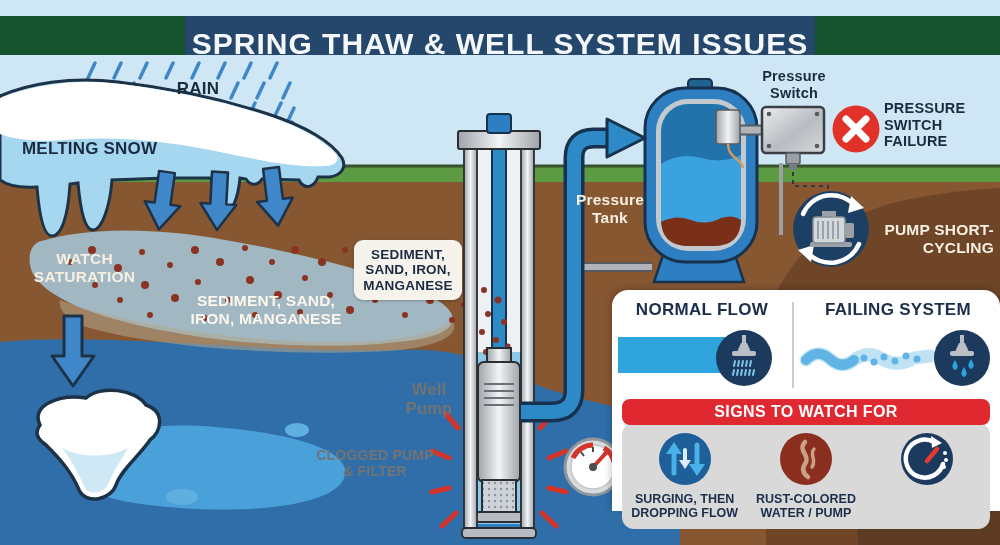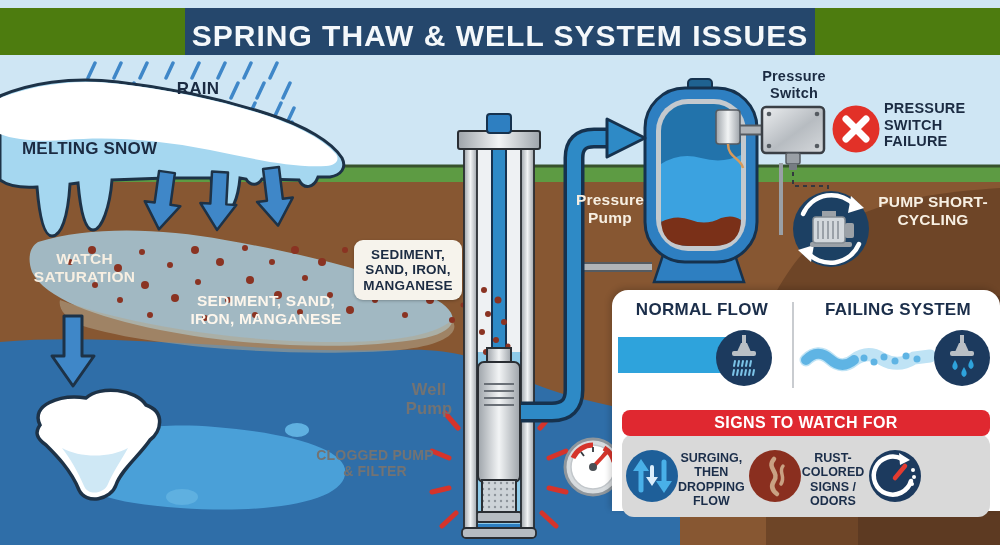--- a/index.html
+++ b/index.html
@@ -3,21 +3,21 @@
 <meta charset="utf-8">
 <style>
   html,body{margin:0;padding:0;background:#222;}
   *{box-sizing:border-box;}
   #stage{
     position:relative;width:1000px;height:545px;overflow:hidden;
     font-family:"Liberation Sans","DejaVu Sans",sans-serif;
     background:#cfe6f4;
   }
   
-  .banner{position:absolute;left:0;top:8px;width:1000px;height:60px;background:#4d7c0f;}
+  .banner{position:absolute;left:0;top:16px;width:1000px;height:60px;background:#14532d;}
   .banner-inner{position:absolute;left:185px;top:0;width:630px;height:55px;background:#25476c;}
   .banner-title{
     position:absolute;left:0;top:0;width:100%;height:55px;line-height:55px;
     text-align:center;color:#f4f8fb;font-size:30px;font-weight:800;letter-spacing:1px;
   }
   
   #scene{position:absolute;left:0;top:55px;width:1000px;height:490px;}
   
   .lbl{position:absolute;font-weight:800;line-height:1.14;letter-spacing:.2px;text-align:center;}
   .lbl.dark{color:#1b2b42;}
@@ -29,50 +29,50 @@
   #lbl-sediment-left{left:180px;top:292px;width:172px;font-size:15.5px;color:#fdf6ec;}
   #lbl-sediment-box{
     left:354px;top:240px;width:108px;font-size:13.5px;color:#1b2b42;
     background:#f6f3ec;border-radius:9px;padding:7px 4px;box-shadow:0 1px 3px rgba(0,0,0,.25);
   }
   #lbl-well-pump{left:396px;top:380px;width:66px;font-size:16.5px;}
   #lbl-clogged{left:313px;top:448px;width:124px;font-size:14px;}
   #lbl-pressure-tank{left:570px;top:191px;width:80px;font-size:15.5px;}
   #lbl-pressure-switch{left:760px;top:68px;width:68px;font-size:14.5px;}
   #lbl-switch-failure{left:884px;top:100px;width:80px;font-size:14.5px;text-align:left;}
-  #lbl-short-cycling{left:872px;top:193px;width:122px;font-size:15.5px;text-align:center;}
+  #lbl-short-cycling{left:872px;top:221px;width:122px;font-size:15.5px;text-align:right;}
   
   .panel{
     position:absolute;left:612px;top:290px;width:388px;height:221px;
     background:#ffffff;border-radius:16px 16px 0 0;box-shadow:-2px -2px 6px rgba(0,0,0,.18);
   }
   .flow-row{position:relative;height:106px;}
   .flow-col{position:absolute;top:0;height:106px;}
   .flow-col.left{left:0;width:180px;}
   .flow-col.right{left:186px;width:200px;}
   .flow-head{margin-top:10px;text-align:center;font-size:17px;font-weight:800;color:#1b2e4a;letter-spacing:.3px;}
   .divider{position:absolute;left:180px;top:12px;width:2px;height:86px;background:#c9ccd0;}
   .flow-bar{position:absolute;left:6px;top:47px;width:120px;height:36px;background:#2ea3dc;}
   .flow-circle{
     position:absolute;width:56px;height:56px;border-radius:50%;background:#1c3a5e;top:40px;
   }
   .flow-circle.normal{left:104px;}
   .flow-circle.failing{left:136px;}
   .wavy-stream{position:absolute;left:0px;top:52px;}
   .signs-banner{
-    position:relative;z-index:2;margin:14px 10px 0;height:26px;line-height:26px;
+    position:relative;z-index:2;margin:3px 10px 0;height:26px;line-height:26px;
     background:#e02830;border-radius:8px;text-align:center;color:#ffffff;
     font-size:16px;font-weight:800;letter-spacing:.4px;
   }
   .signs-body{
     margin:-2px 10px 0;background:#d9d9d9;border-radius:12px;
     padding:10px 2px 8px;position:relative;z-index:1;
   }
   .signs-row{display:flex;}
-  .sign-item{flex:1;display:flex;align-items:center;padding:0 2px;}
+  .sign-item{flex:1;display:flex;flex-direction:column;align-items:center;padding:0 2px;}
   .sign-circle{width:52px;height:52px;border-radius:50%;}
   .sign-circle.blue{background:#1e5f99;}
   .sign-circle.rust{background:#8a2f1f;}
   .sign-circle.navy{background:#1c3a5e;}
   .sign-label{margin-top:7px;font-size:12.5px;font-weight:800;color:#1b2e4a;text-align:center;line-height:1.15;}
 </style>
 </head>
 <body>
 
 <div id="stage">
@@ -288,21 +288,21 @@
     </g>
   </svg>
 
   <div class="lbl dark" id="lbl-rain">RAIN</div>
   <div class="lbl dark" id="lbl-melting-snow">MELTING SNOW</div>
   <div class="lbl cream" id="lbl-ground-saturation">WATCH SATURATION</div>
   <div class="lbl" id="lbl-sediment-left">SEDIMENT, SAND, IRON, MANGANESE</div>
   <div class="lbl" id="lbl-sediment-box">SEDIMENT, SAND, IRON, MANGANESE</div>
   <div class="lbl white" id="lbl-well-pump">Well Pump</div>
   <div class="lbl white" id="lbl-clogged">CLOGGED PUMP &amp; FILTER</div>
-  <div class="lbl cream" id="lbl-pressure-tank">Pressure Pump</div>
+  <div class="lbl cream" id="lbl-pressure-tank">Pressure Tank</div>
   <div class="lbl dark" id="lbl-switch-failure">PRESSURE SWITCH FAILURE</div>
   <div class="lbl dark" id="lbl-pressure-switch">Pressure Switch</div>
   <div class="lbl cream" id="lbl-short-cycling">PUMP SHORT-CYCLING</div>
 
   <div class="panel">
     <div class="flow-row">
       <div class="flow-col left">
         <div class="flow-head">NORMAL FLOW</div>
         <div class="flow-bar"></div>
         <div class="flow-circle normal">
@@ -366,21 +366,21 @@
           </div>
           <div class="sign-label">SURGING, THEN DROPPING FLOW</div>
         </div>
         <div class="sign-item">
           <div class="sign-circle rust">
             <svg width="52" height="52" viewBox="0 0 52 52">
               <path d="M25,9 C17,18 31,22 25,31 C21,37 24,41 28,44" fill="none" stroke="#c9a183" stroke-width="4.5" stroke-linecap="round"></path>
               <path d="M34,16 C29,22 37,26 32,34" fill="none" stroke="#c9a183" stroke-width="3.5" stroke-linecap="round"></path>
             </svg>
           </div>
-          <div class="sign-label">RUST-COLORED SIGNS / ODORS</div>
+          <div class="sign-label">RUST-COLORED WATER / PUMP</div>
         </div>
         <div class="sign-item">
           <div class="sign-circle navy">
             <svg width="52" height="52" viewBox="0 0 52 52">
               <path d="M33,9 A19,19 0 1 0 42,31" fill="none" stroke="#ffffff" stroke-width="4.5" stroke-linecap="round"></path>
               <path d="M30,3 L41,10 L31,15 Z" fill="#ffffff"></path>
               <g fill="#ffffff">
                 <circle cx="44" cy="20" r="2"></circle>
                   <circle cx="45" cy="27" r="2"></circle>
                   <circle cx="43" cy="34" r="2"></circle>

